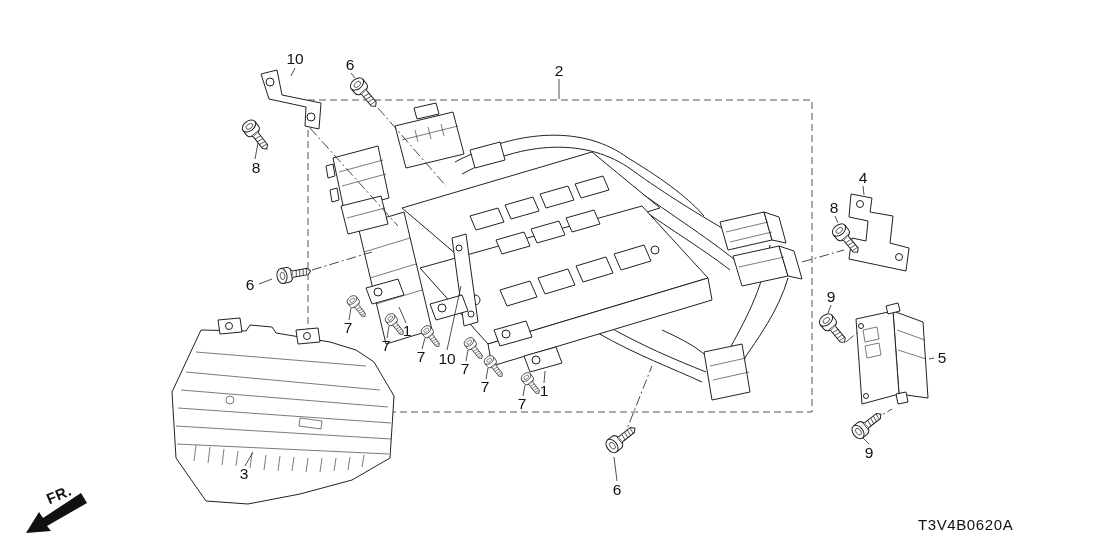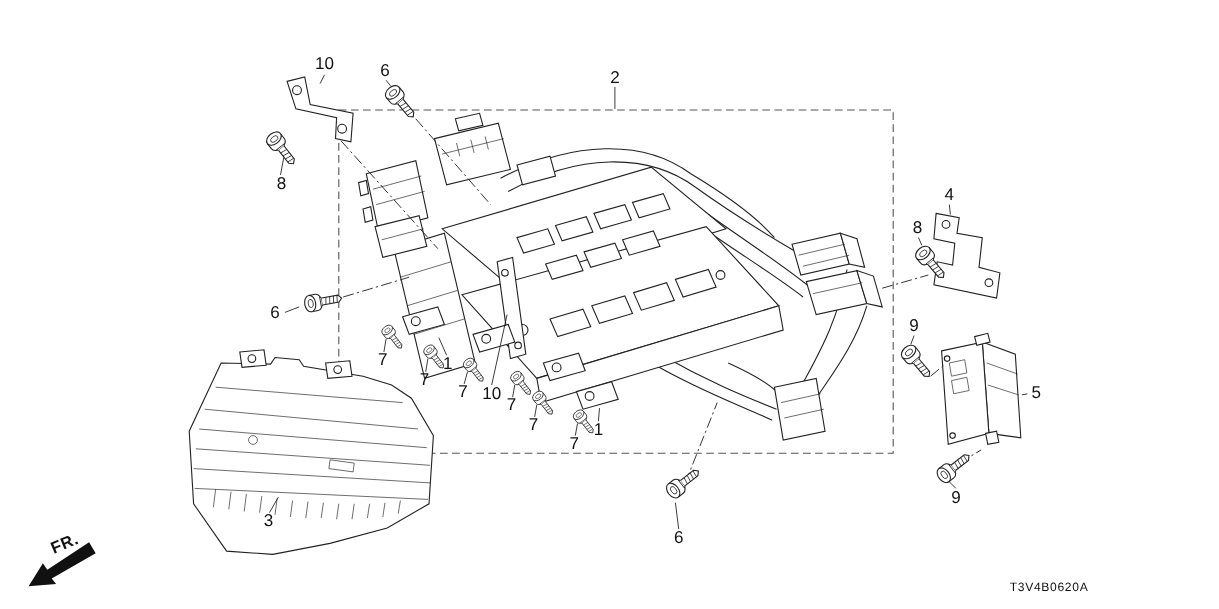--- a/index.html
+++ b/index.html
@@ -3,21 +3,21 @@
 <meta charset="utf-8">
 <style>
   html,body{margin:0;padding:0;background:#ffffff;}
   .stage{position:relative;width:1108px;height:554px;background:#fff;overflow:hidden;
          font-family:"Liberation Sans",sans-serif;color:#111;}
   .art{position:absolute;left:0;top:0;width:1108px;height:554px;}
   .callout{position:absolute;transform:translate(-50%,-50%);font-size:15.5px;color:#111;
            font-family:"Liberation Sans",sans-serif;white-space:nowrap;}
   .fr-label{position:absolute;left:46px;top:486px;font-size:15px;font-weight:bold;
             transform:rotate(-23deg);letter-spacing:.5px;}
-  .diagram-code{position:absolute;left:918px;top:528px;font-size:11px;letter-spacing:.6px;}
+  .diagram-code{position:absolute;left:918px;top:516px;font-size:15px;letter-spacing:.6px;}
   
   .ln{fill:none;stroke:#222;stroke-width:1;}
   .fw{fill:#fff;stroke:#222;stroke-width:1;}
   .thin{stroke-width:.6;}
   .dashbox{fill:none;stroke:#555;stroke-width:1;stroke-dasharray:7 4;}
   .phantom{fill:none;stroke:#333;stroke-width:.9;stroke-dasharray:10 3 2 3;}
   .leader{fill:none;stroke:#222;stroke-width:.8;}
   .arrow{fill:#111;stroke:none;}
 </style>
 </head>

